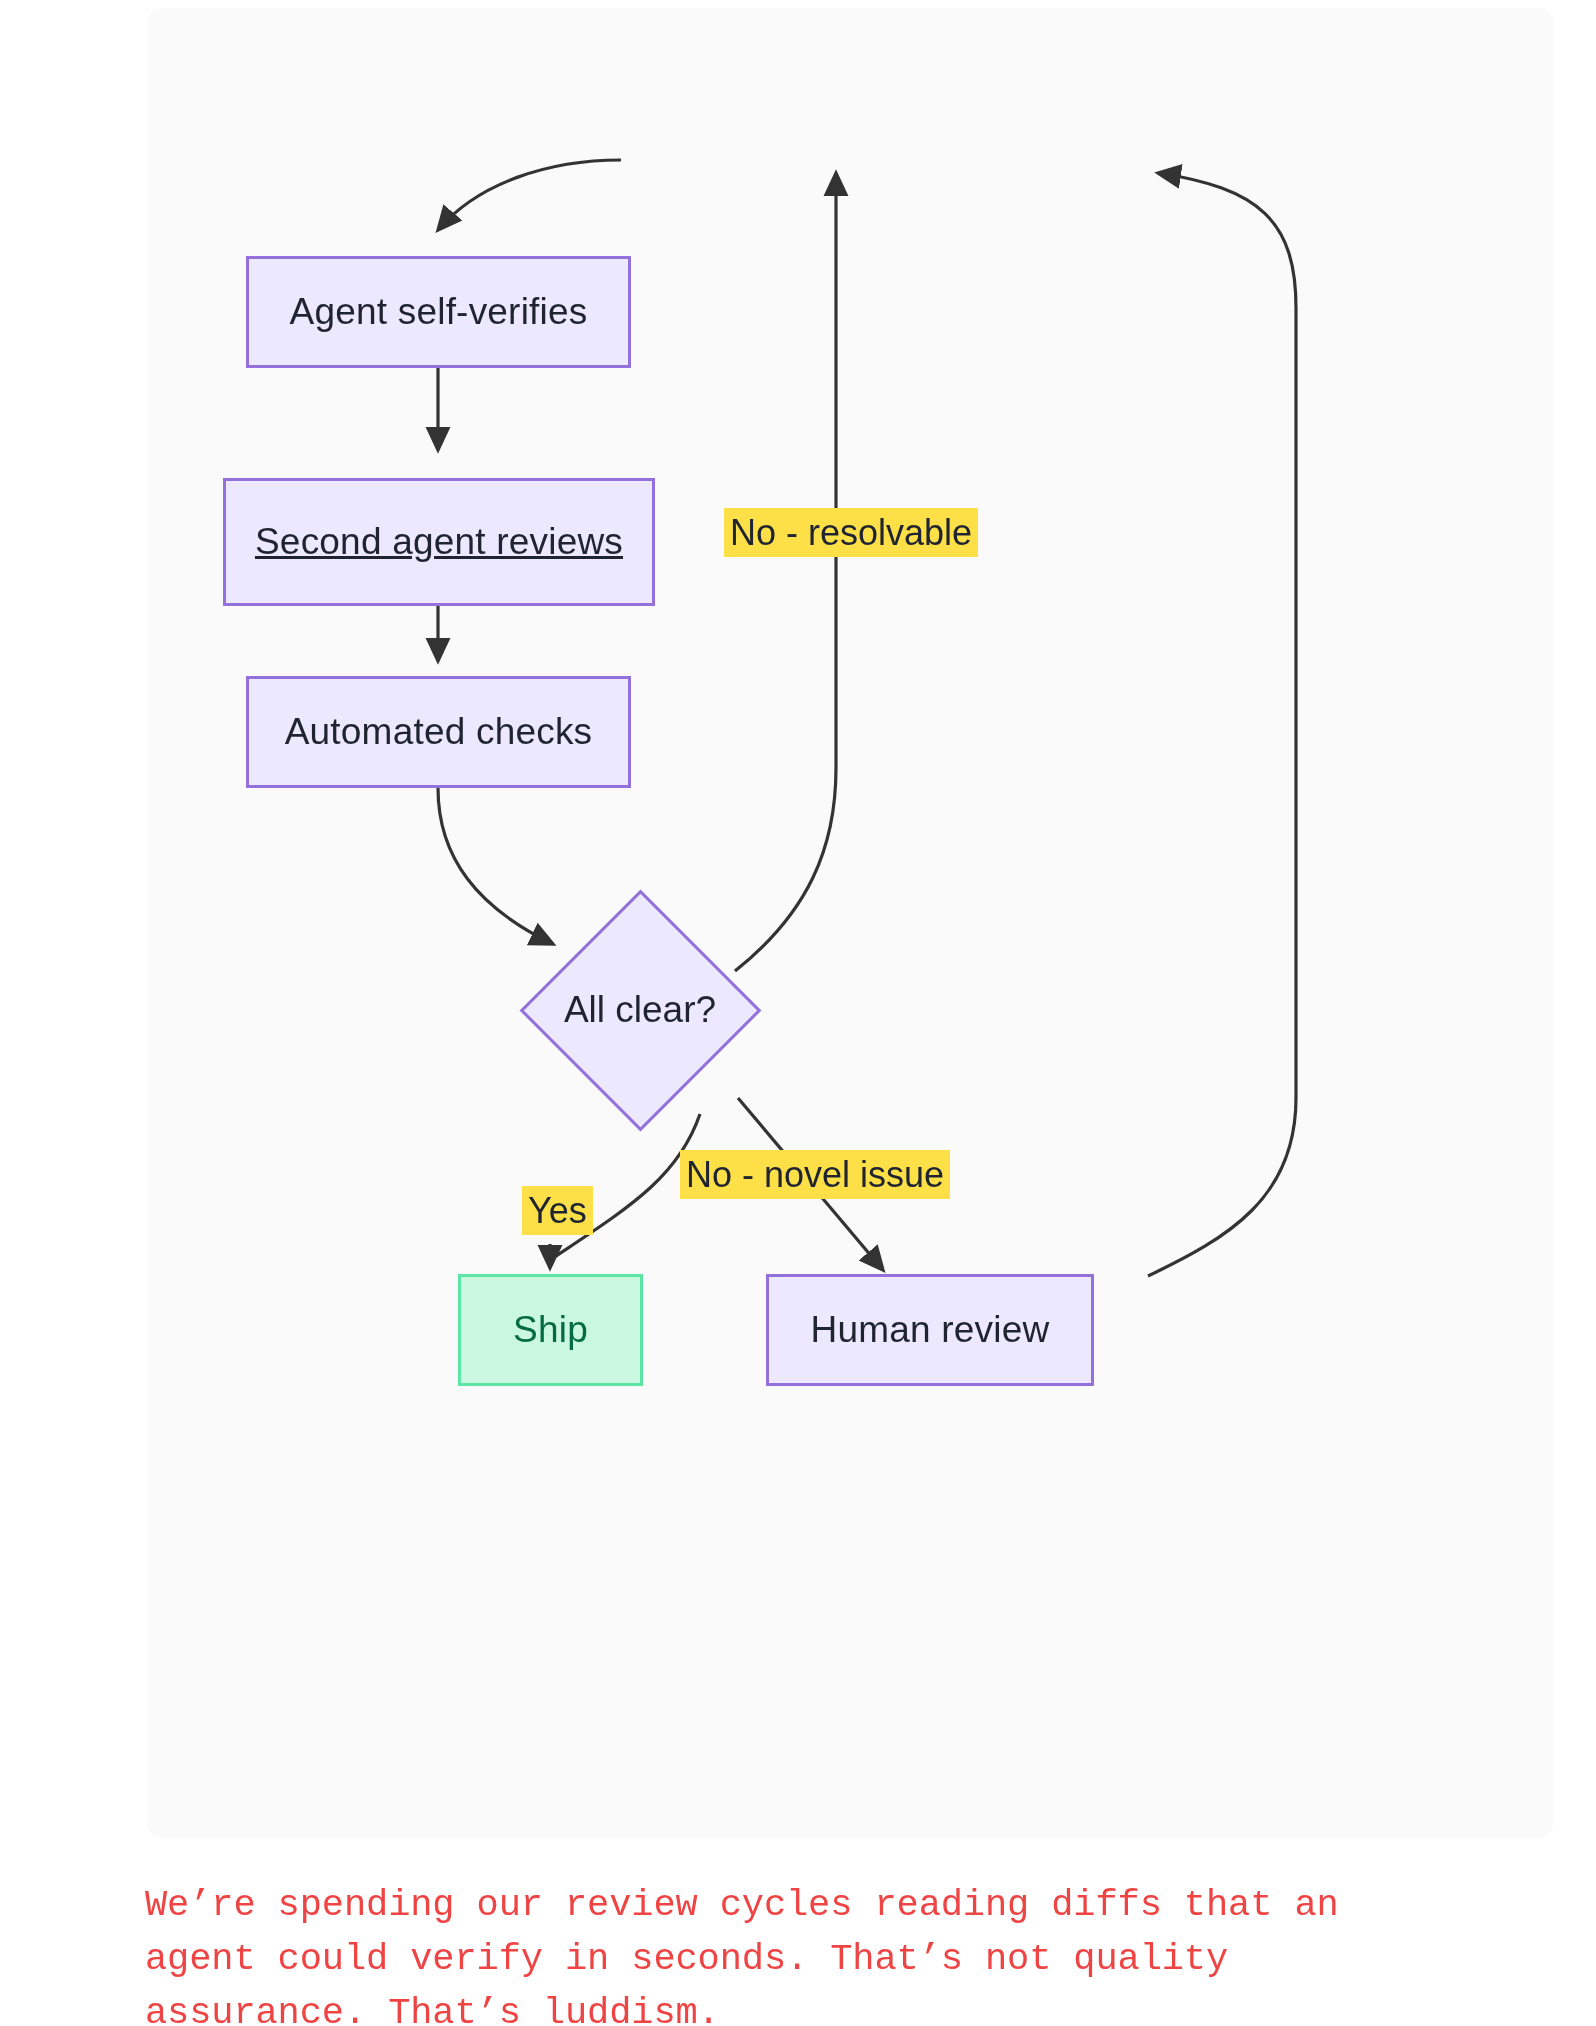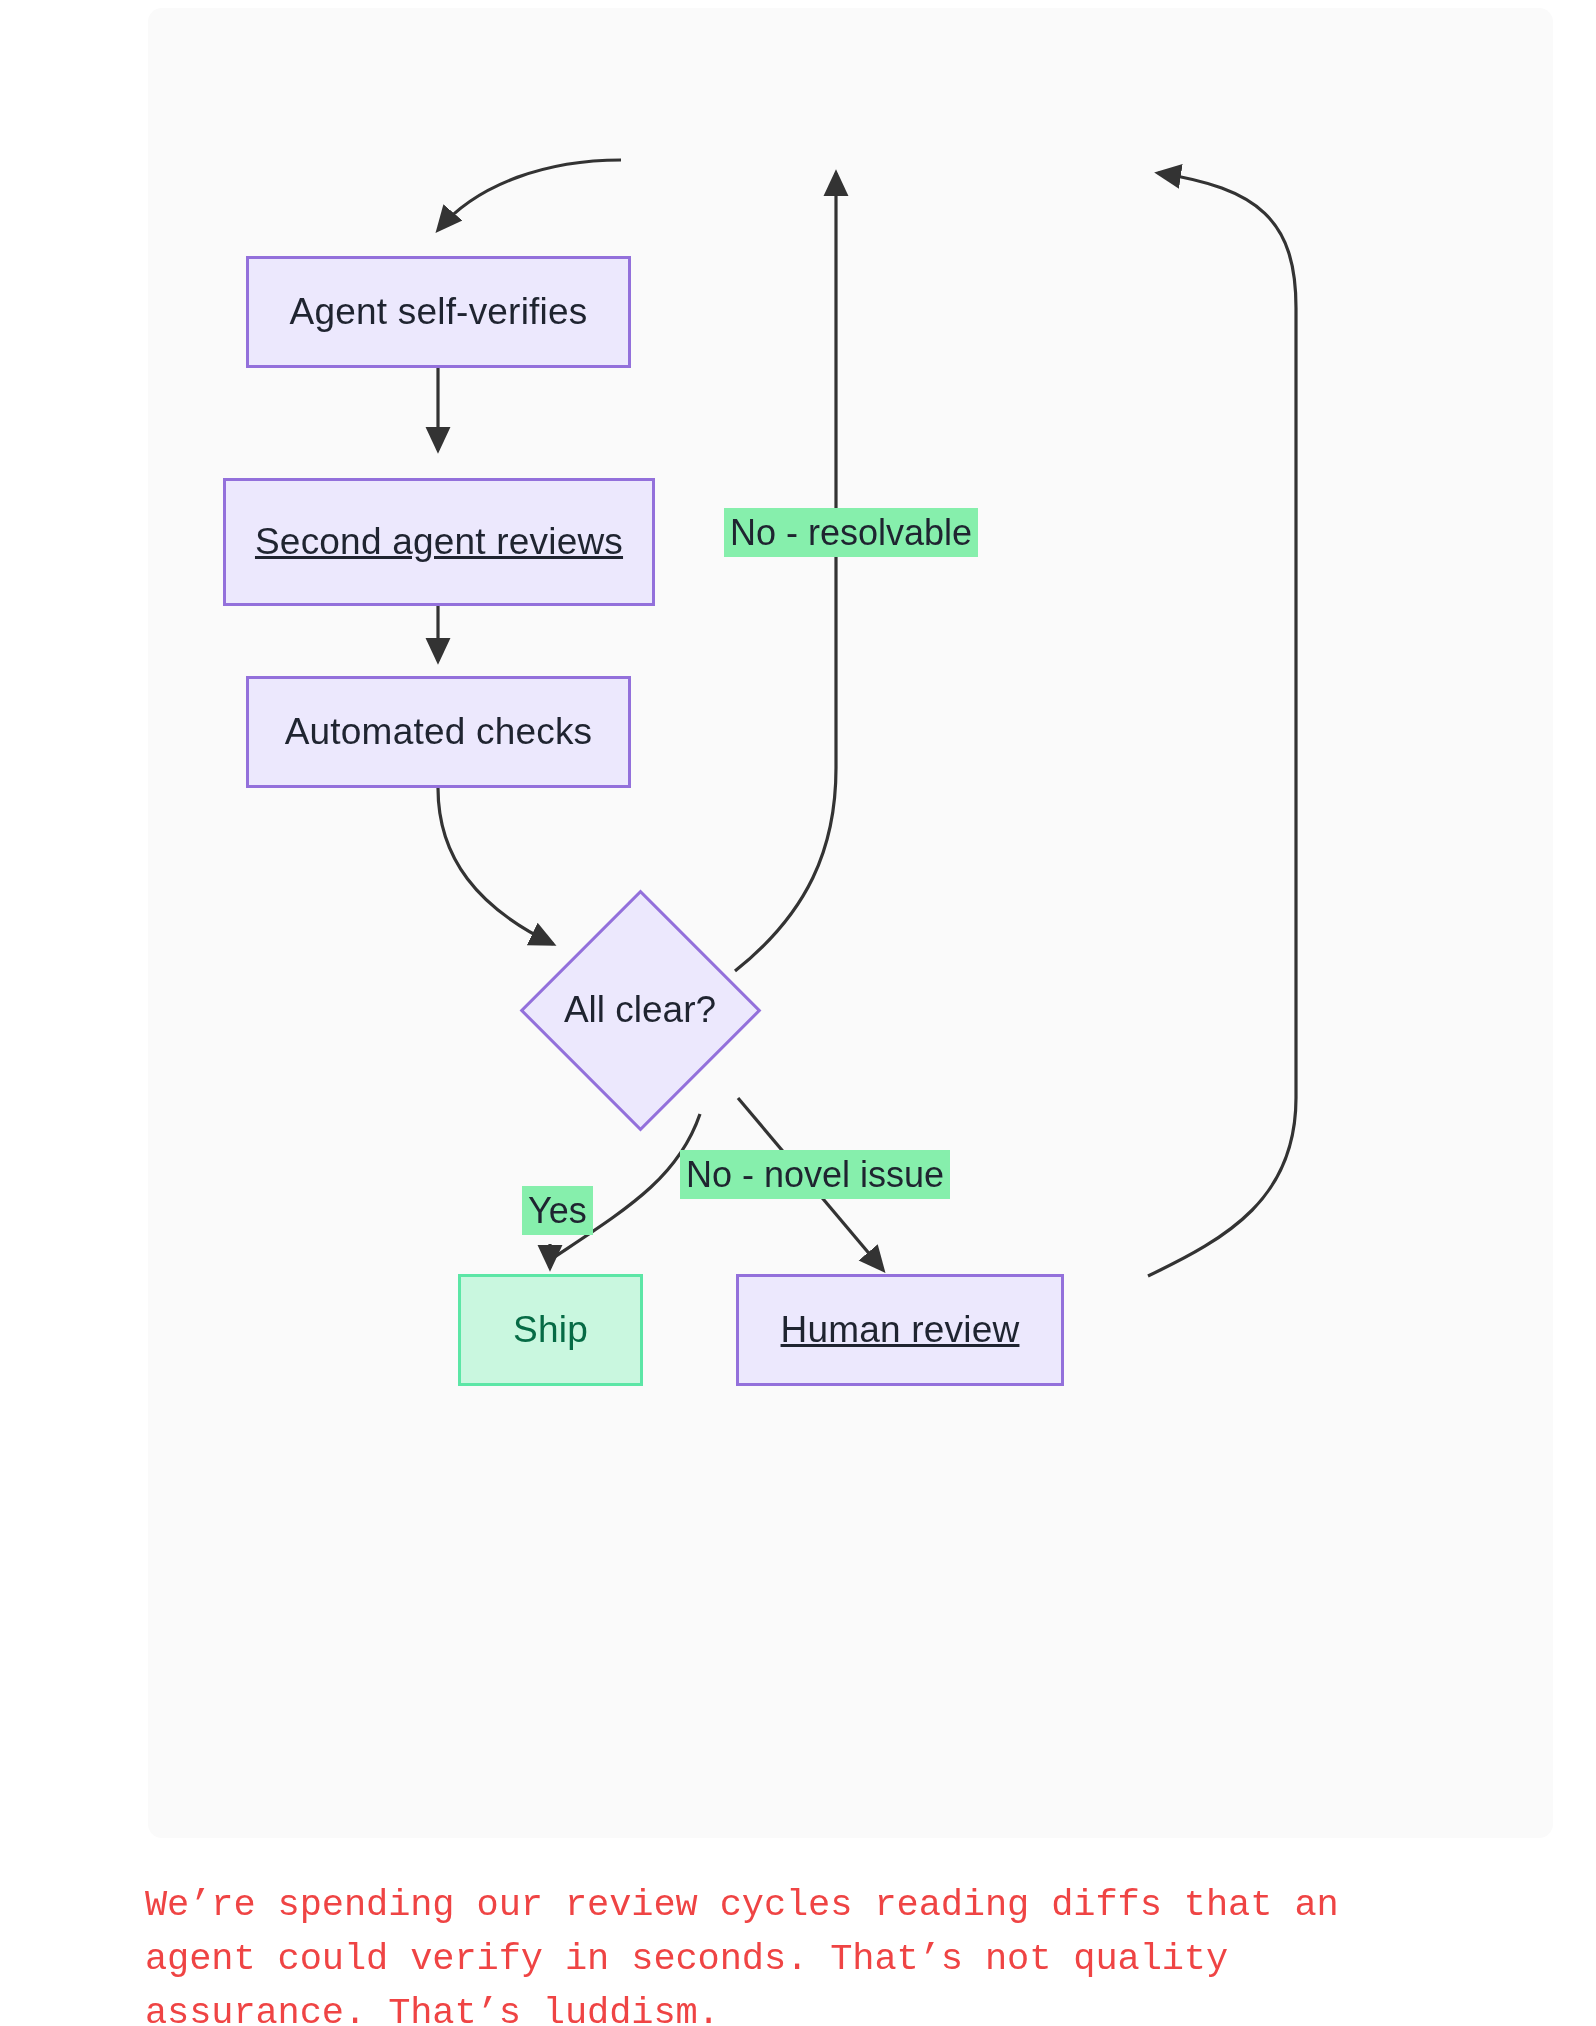--- a/index.html
+++ b/index.html
@@ -90,21 +90,21 @@
     position: relative;
     z-index: 2;
     font-size: 37px;
     color: #1f2430;
     white-space: nowrap;
   }
 
   
   .edge-label {
     position: absolute;
-    background: #86efac;
+    background: #fde047;
     color: #1f2430;
     font-size: 36px;
     line-height: 1.25;
     padding: 2px 6px;
     white-space: nowrap;
   }
 
   
   #caption {
     position: absolute;
@@ -165,21 +165,21 @@
 
     <div class="node-diamond-wrap" style="left:370px; top:880px; width:244px; height:244px;text-align:right;">
       <div class="node-diamond-shape"></div>
       <span class="node-diamond-label">All clear?</span>
     </div>
 
     <div class="node node-rect ship" style="left:310px; top:1266px; width:185px; height:112px;">
       <span>Ship</span>
     </div>
 
-    <div class="node node-rect" style="left:588px; top:1266px; width:328px; height:112px;text-decoration:underline;">
+    <div class="node node-rect" style="left:618px; top:1266px; width:328px; height:112px;">
       <span>Human review</span>
     </div>
 
     <div class="edge-label" style="left:576px; top:500px;">No - resolvable</div>
 
     <div class="edge-label" style="left:532px; top:1142px;">No - novel issue</div>
 
     <div class="edge-label" style="left:374px; top:1178px;">Yes</div>
 
   </div>

